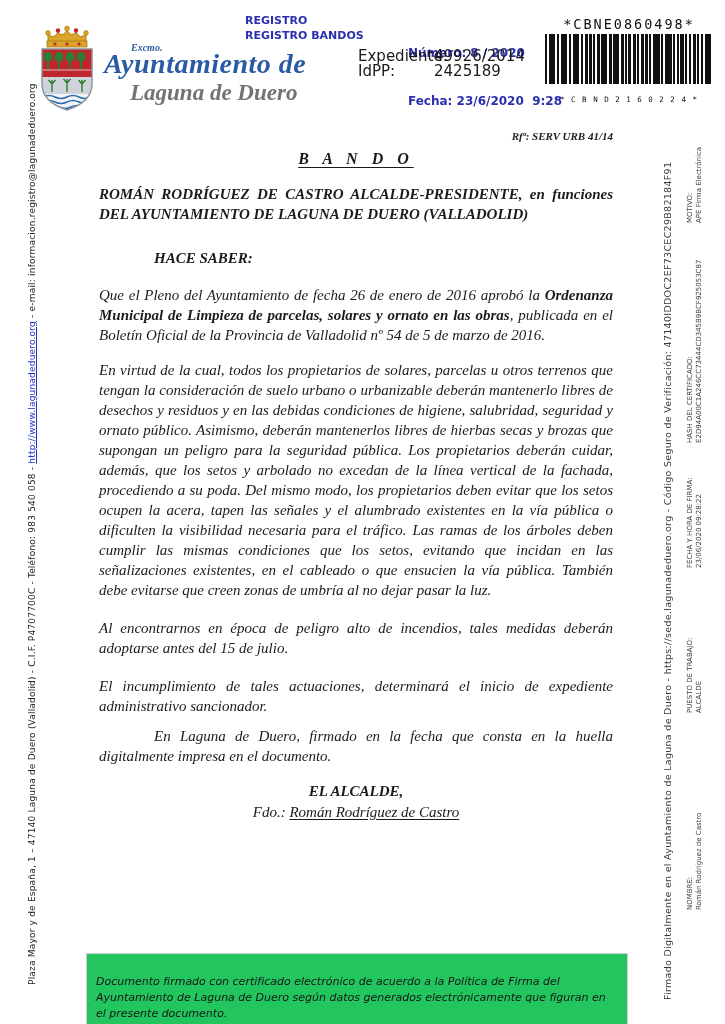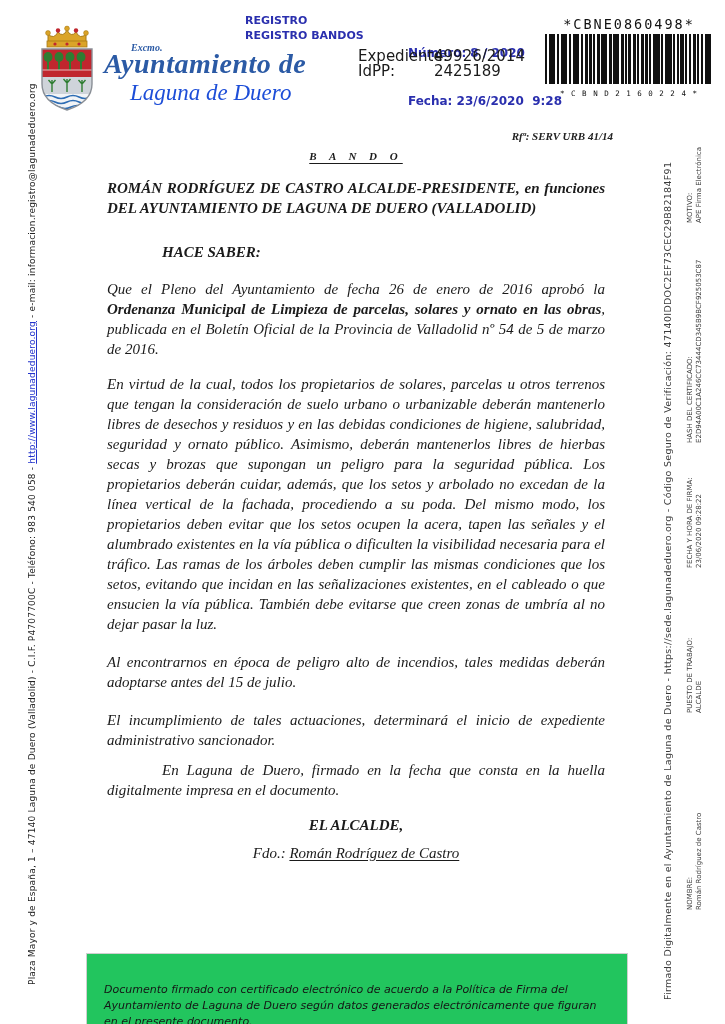--- a/index.html
+++ b/index.html
@@ -3,46 +3,46 @@
 <meta charset="utf-8">
 <style>
   html,body{margin:0;padding:0;background:#e8e8e8;}
   .page{position:relative;width:725px;height:1024px;background:#ffffff;overflow:hidden;
         font-family:"Liberation Serif",serif;color:#1b1b1b;}
 
   
   .coat{position:absolute;left:30px;top:24px;}
   .logo-excmo{position:absolute;left:131px;top:42px;font-size:10px;font-style:italic;font-weight:bold;color:#2b5aa5;}
   .logo-line1{position:absolute;left:104px;top:48px;font-size:28px;font-style:italic;font-weight:bold;color:#2b5aa5;letter-spacing:0.5px;}
-  .logo-line2{position:absolute;left:130px;top:80px;font-size:23px;font-style:italic;font-weight:normal;color:#1d4ed8;}
+  .logo-line2{position:absolute;left:130px;top:80px;font-size:23px;font-style:italic;font-weight:bold;color:#737373;}
 
   .reg-title{position:absolute;left:245px;top:13px;font-family:"DejaVu Sans",sans-serif;
              font-size:11px;font-weight:bold;color:#2a2fae;line-height:15px;}
   .reg-num{position:absolute;left:408px;top:13px;font-family:"DejaVu Sans",sans-serif;
            font-size:12px;font-weight:600;color:#2a2fae;line-height:16px;white-space:pre;}
   .reg-exp{position:absolute;left:358px;top:49px;font-family:"DejaVu Sans",sans-serif;
            font-size:15px;color:#1a1a1a;line-height:15px;}
   .reg-exp .row{display:flex;}
   .reg-exp .lbl{width:76px;}
 
   .barcode{position:absolute;left:543px;top:16px;width:172px;text-align:center;}
   .bc-top{font-family:"DejaVu Sans Mono",monospace;font-size:13.5px;letter-spacing:2px;color:#111;}
   .bc-bars{height:50px;margin:2px 2px 0 2px;
      background:
        repeating-linear-gradient(90deg,#111 0 2px,rgba(0,0,0,0) 2px 4px),
        repeating-linear-gradient(90deg,#111 0 1px,rgba(0,0,0,0) 1px 6px),
        repeating-linear-gradient(90deg,rgba(0,0,0,0) 0 5px,#111 5px 8px,rgba(0,0,0,0) 8px 13px);}
-  .bc-bottom{font-family:"DejaVu Sans Mono",monospace;font-size:7.5px;letter-spacing:1px;color:#111;margin-top:5px;}
+  .bc-bottom{font-family:"DejaVu Sans Mono",monospace;font-size:7.5px;letter-spacing:1px;color:#111;margin-top:11px;}
 
   
   .content{position:absolute;left:99px;top:0;width:514px;}
   .ref{margin-top:130px;text-align:right;font-size:11px;font-style:italic;font-weight:bold;color:#222;}
-  .title{margin:8px 0 0 0;text-align:center;font-size:11px;font-weight:bold;font-style:italic;letter-spacing:5px;}
+  .title{margin:8px 0 0 0;text-align:center;font-size:16px;font-weight:bold;font-style:italic;letter-spacing:5px;}
   .title span{text-decoration:underline;text-underline-offset:3px;}
-  p{margin:8px;font-size:15px;line-height:20px;text-align:justify;font-style:italic;}
+  p{margin:0;font-size:15px;line-height:20px;text-align:justify;font-style:italic;}
   .heading{margin-top:16px;font-weight:bold;}
   .hace{margin-top:24px;text-indent:55px;font-weight:bold;text-align:left;}
   .p1{margin-top:17px;}
   .p2{margin-top:15px;}
   .p3{margin-top:18px;}
   .p4{margin-top:18px;}
   .p5{margin-top:14px;text-indent:55px;text-align:left;}
   .p6{margin-top:10px;text-indent:55px;}
   .bold{font-weight:bold;}
   .closing1{margin-top:15px;text-align:center;font-weight:bold;}

